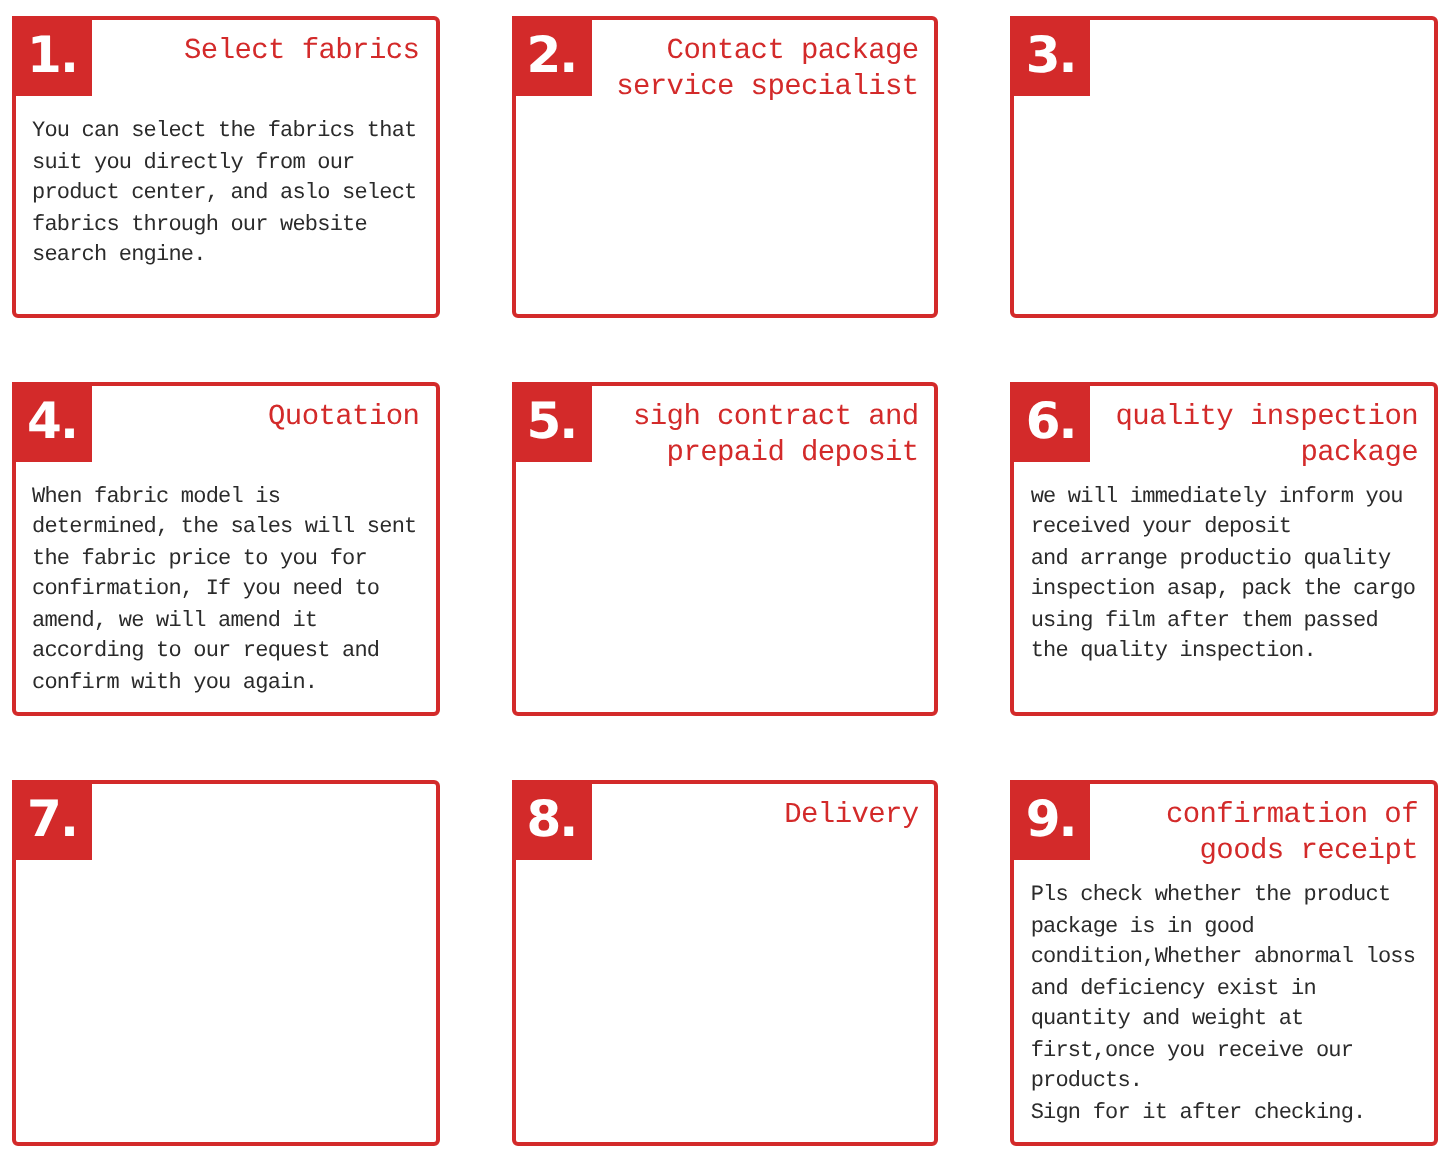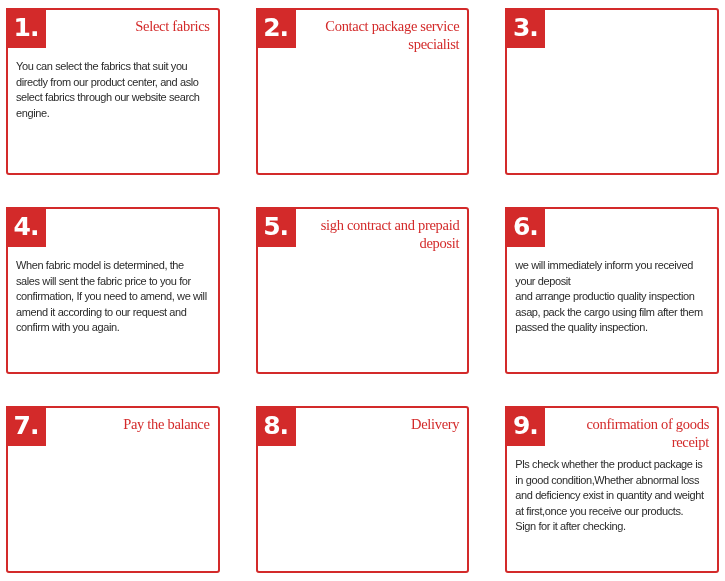--- a/index.html
+++ b/index.html
@@ -57,30 +57,30 @@
     margin-left: -10px;
     margin-top: -8px;
     letter-spacing: -1px;
   }
   .step-title {
     flex: 1 1 auto;
     color: #d32a2a;
     font-size: 14.5px;
     line-height: 18px;
     text-align: right;
-    font-family: Liberation Serif, serif;
+    font-family: Liberation Mono, monospace;
     padding-left: 6px;
     padding-top: 1px;
     letter-spacing: -0.3px;
   }
   .step-body {
     color: #2b2b2b;
     font-size: 11px;
     line-height: 15.5px;
-    font-family: Liberation Sans, sans-serif;
+    font-family: Liberation Mono, monospace;
     letter-spacing: -0.4px;
     white-space: pre-line;
   }
 </style>
 </head>
 <body>
 
 <div class="board">
   <div class="grid">
 
@@ -101,43 +101,44 @@
 
     <div class="step">
       <div class="step-head">
         <div class="num-badge">3.</div>
       </div>
     </div>
 
     <div class="step">
       <div class="step-head">
         <div class="num-badge">4.</div>
+        <div class="step-title">Quotation</div>
       </div>
       <div class="step-body">When fabric model is determined, the sales will sent the fabric price to you for confirmation, If you need to amend, we will amend it according to our request and confirm with you again.</div>
     </div>
 
     <div class="step">
       <div class="step-head">
         <div class="num-badge">5.</div>
         <div class="step-title">sigh contract and prepaid deposit</div>
       </div>
     </div>
 
     <div class="step">
       <div class="step-head">
         <div class="num-badge">6.</div>
+        <div class="step-title">quality inspection package</div>
       </div>
       <div class="step-body">we will immediately inform you received your deposit
 and arrange productio quality inspection asap, pack the cargo using film after them passed the quality inspection.</div>
     </div>
 
     <div class="step">
       <div class="step-head">
         <div class="num-badge">7.</div>
-        <div class="step-title">Pay the balance</div>
       </div>
     </div>
 
     <div class="step">
       <div class="step-head">
         <div class="num-badge">8.</div>
         <div class="step-title">Delivery</div>
       </div>
     </div>
 

